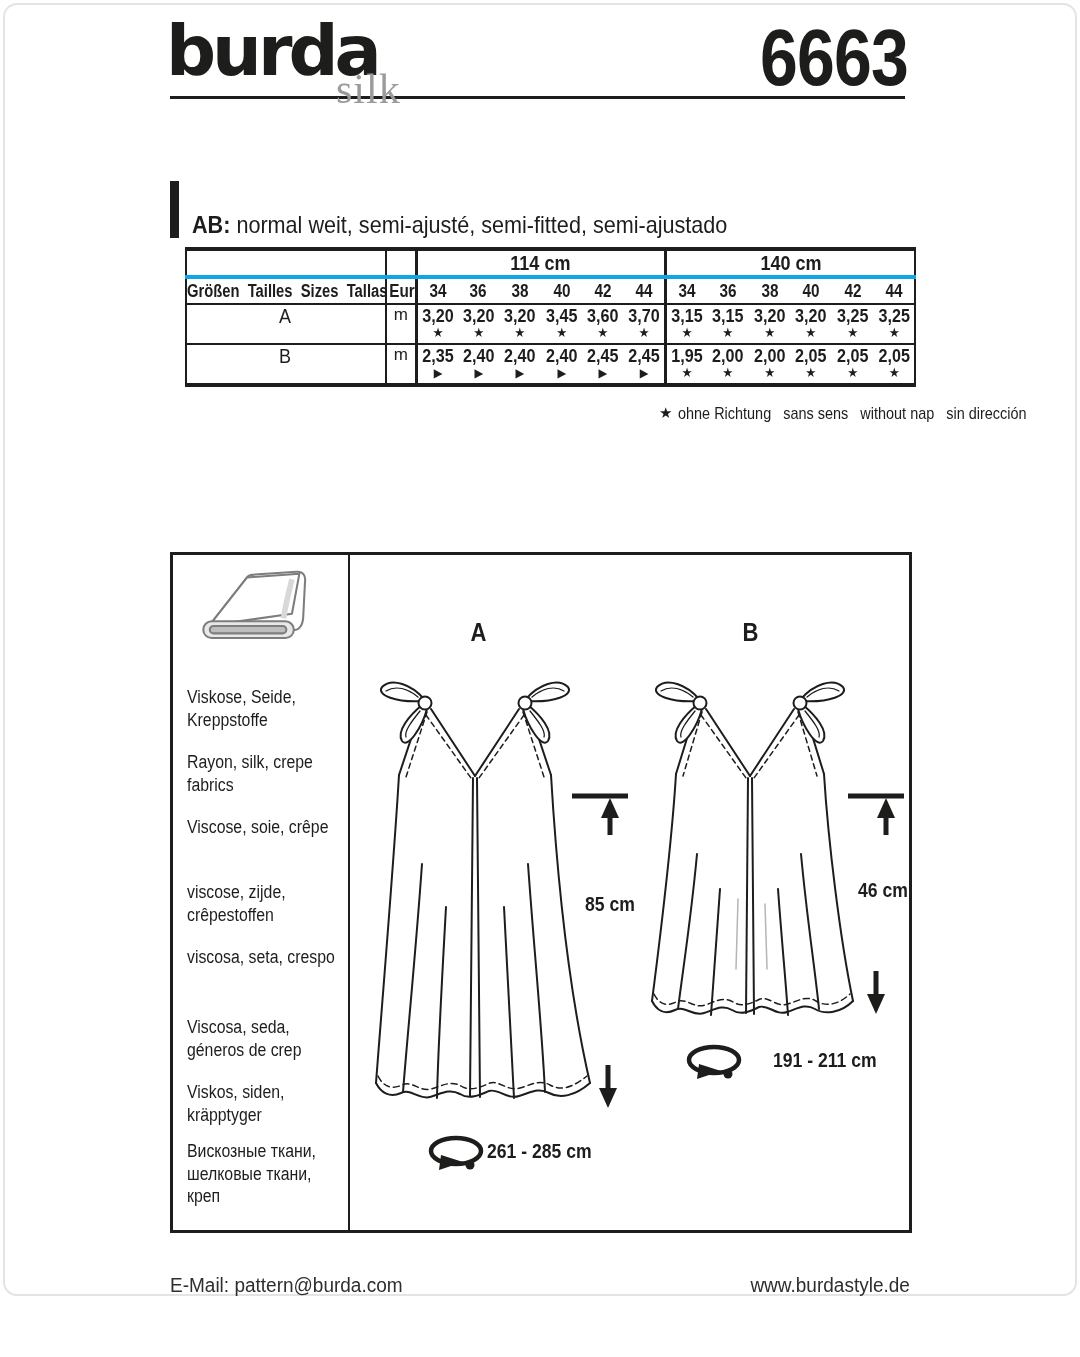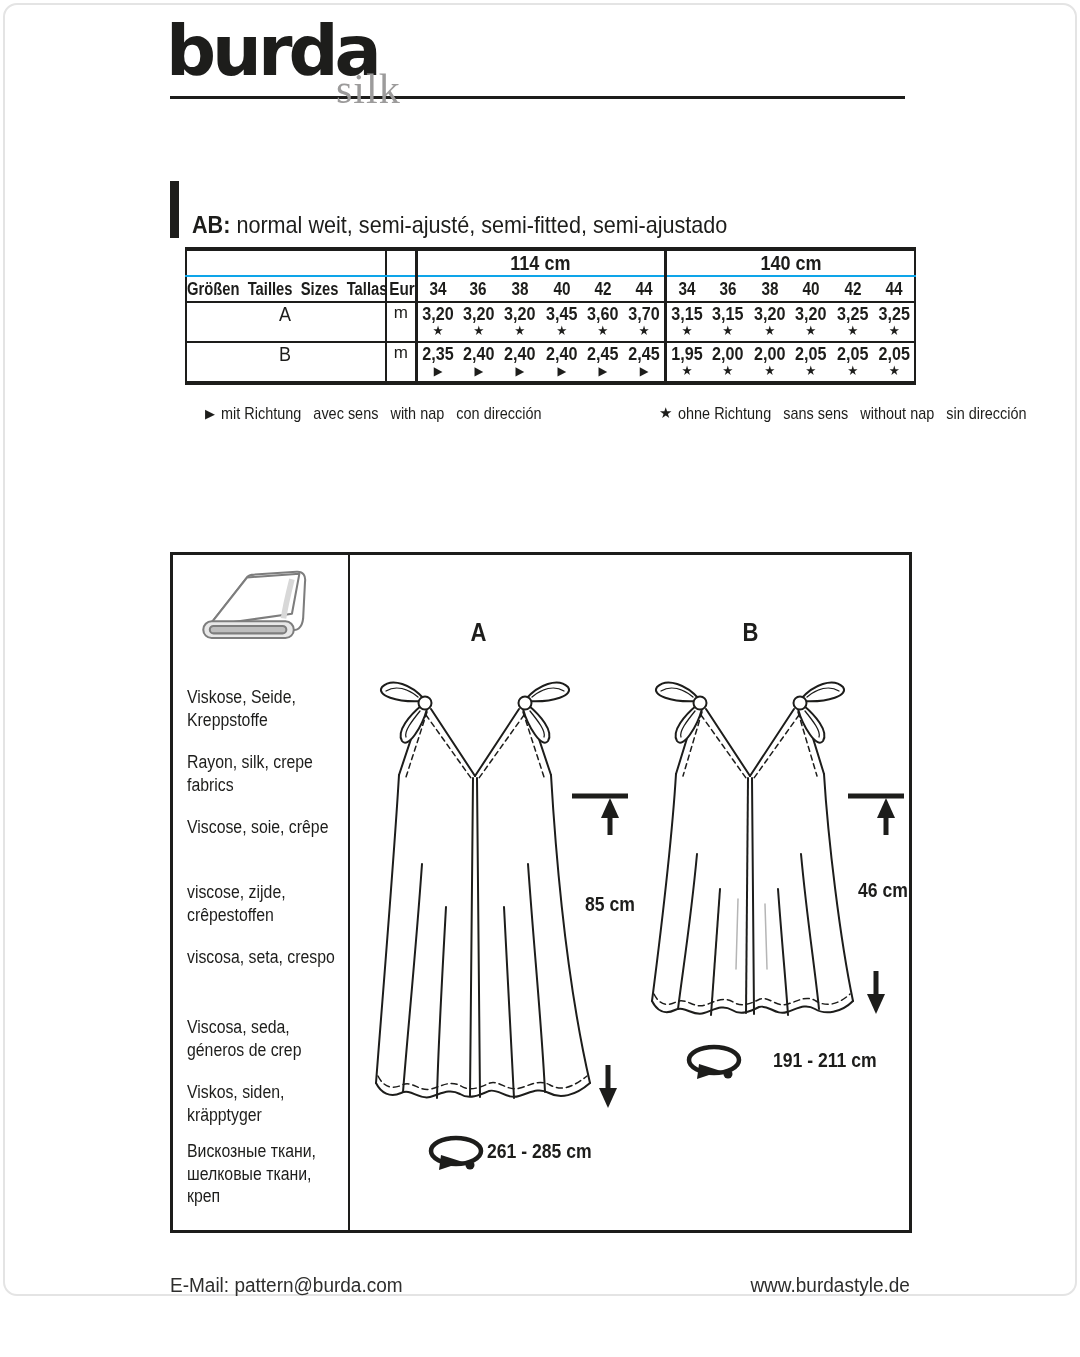--- a/index.html
+++ b/index.html
@@ -23,21 +23,21 @@
   
   .title-bar{position:absolute;left:170px;top:181px;width:9px;height:57px;background:#1d1d1b;}
   .title-text{position:absolute;left:192px;top:179px;font-size:28px;font-weight:bold;line-height:1.1;}
   .subtitle{position:absolute;left:192px;top:211px;font-size:24px;line-height:1.2;}
   .subtitle .lbl{font-weight:bold;}
 
   
   .size-table{position:absolute;left:185px;top:247px;width:730px;border-collapse:collapse;table-layout:fixed;
               border:2px solid #1d1d1b;border-top:4px solid #1d1d1b;border-bottom:4px solid #1d1d1b;}
   .size-table td,.size-table th{padding:0;margin:0;font-weight:normal;}
-  tr.group-row th{border-bottom:2px solid #0ea5e9;height:24px;font-size:20px;font-weight:bold;text-align:center;}
+  tr.group-row th{border-bottom:4px solid #0ea5e9;height:24px;font-size:20px;font-weight:bold;text-align:center;}
   tr.sizes-row td{border-bottom:2px solid #1d1d1b;height:24px;font-size:18px;font-weight:bold;text-align:center;}
   tr.row-a td{border-bottom:2px solid #1d1d1b;}
   tr.row-a td,tr.row-b td{height:38px;vertical-align:top;text-align:center;}
   .bl-thin{border-left:2px solid #1d1d1b;}
   .bl-thick{border-left:3px solid #1d1d1b;}
   .hdr-label{font-size:18px;font-weight:bold;text-align:left;padding-left:6px;}
   .eur-cell{font-size:17px;font-weight:bold;text-align:center;}
   .view-lab{font-size:20px;font-weight:bold;text-align:left;padding-left:6px;padding-top:1px;}
   .unit-cell{font-size:17px;font-weight:bold;text-align:right;padding-right:3px;padding-top:2px;}
   .num{font-size:19px;font-weight:bold;line-height:20px;padding-top:1px;transform:scaleX(.85);}
@@ -95,20 +95,21 @@
 </style>
 </head>
 <body>
 
 <div id="canvas">
   <div class="frame"></div>
 
   <div class="logo-burda">burda</div>
   <div class="logo-style">silk</div>
   <div class="logo-rule"></div>
+  <div class="pattern-number"><span class="cx cxr">6663</span></div>
 
   <div class="title-bar"></div>
   <div class="subtitle"><span class="cx" style="transform:scaleX(.9);"><span class="lbl">AB:</span><span> normal weit, semi-ajusté, semi-fitted, semi-ajustado</span></span></div>
 
   <table class="size-table">
     <colgroup>
       <col style="width:200px">
         <col style="width:30px">
       <col style="width:41.6px">
         <col style="width:41.6px">
@@ -246,23 +247,20 @@
             <div class="sym" style="font-size: 13px;">★</div>
           </td>
           <td>
             <div class="num">2,05</div>
             <div class="sym" style="font-size: 13px;">★</div>
           </td>
         </tr>
       </tbody>
   </table>
 
-  <div class="legend legend-left">
-    <span class="sign">▶</span><span class="cx">mit Richtung   avec sens   with nap   con dirección</span>
-  </div>
   <div class="legend legend-right">
     <span class="sign" style="font-size:15px;">★</span><span class="cx">ohne Richtung   sans sens   without nap   sin dirección</span>
   </div>
 
   <div class="main-box">
     <div class="box-divider"></div>
 
     <div class="fabric-bolt">
       <svg width="140" height="96" viewBox="0 0 150 100">
         <g fill="#ffffff" stroke="#7d7d7d" stroke-width="2.2" stroke-linejoin="round">

